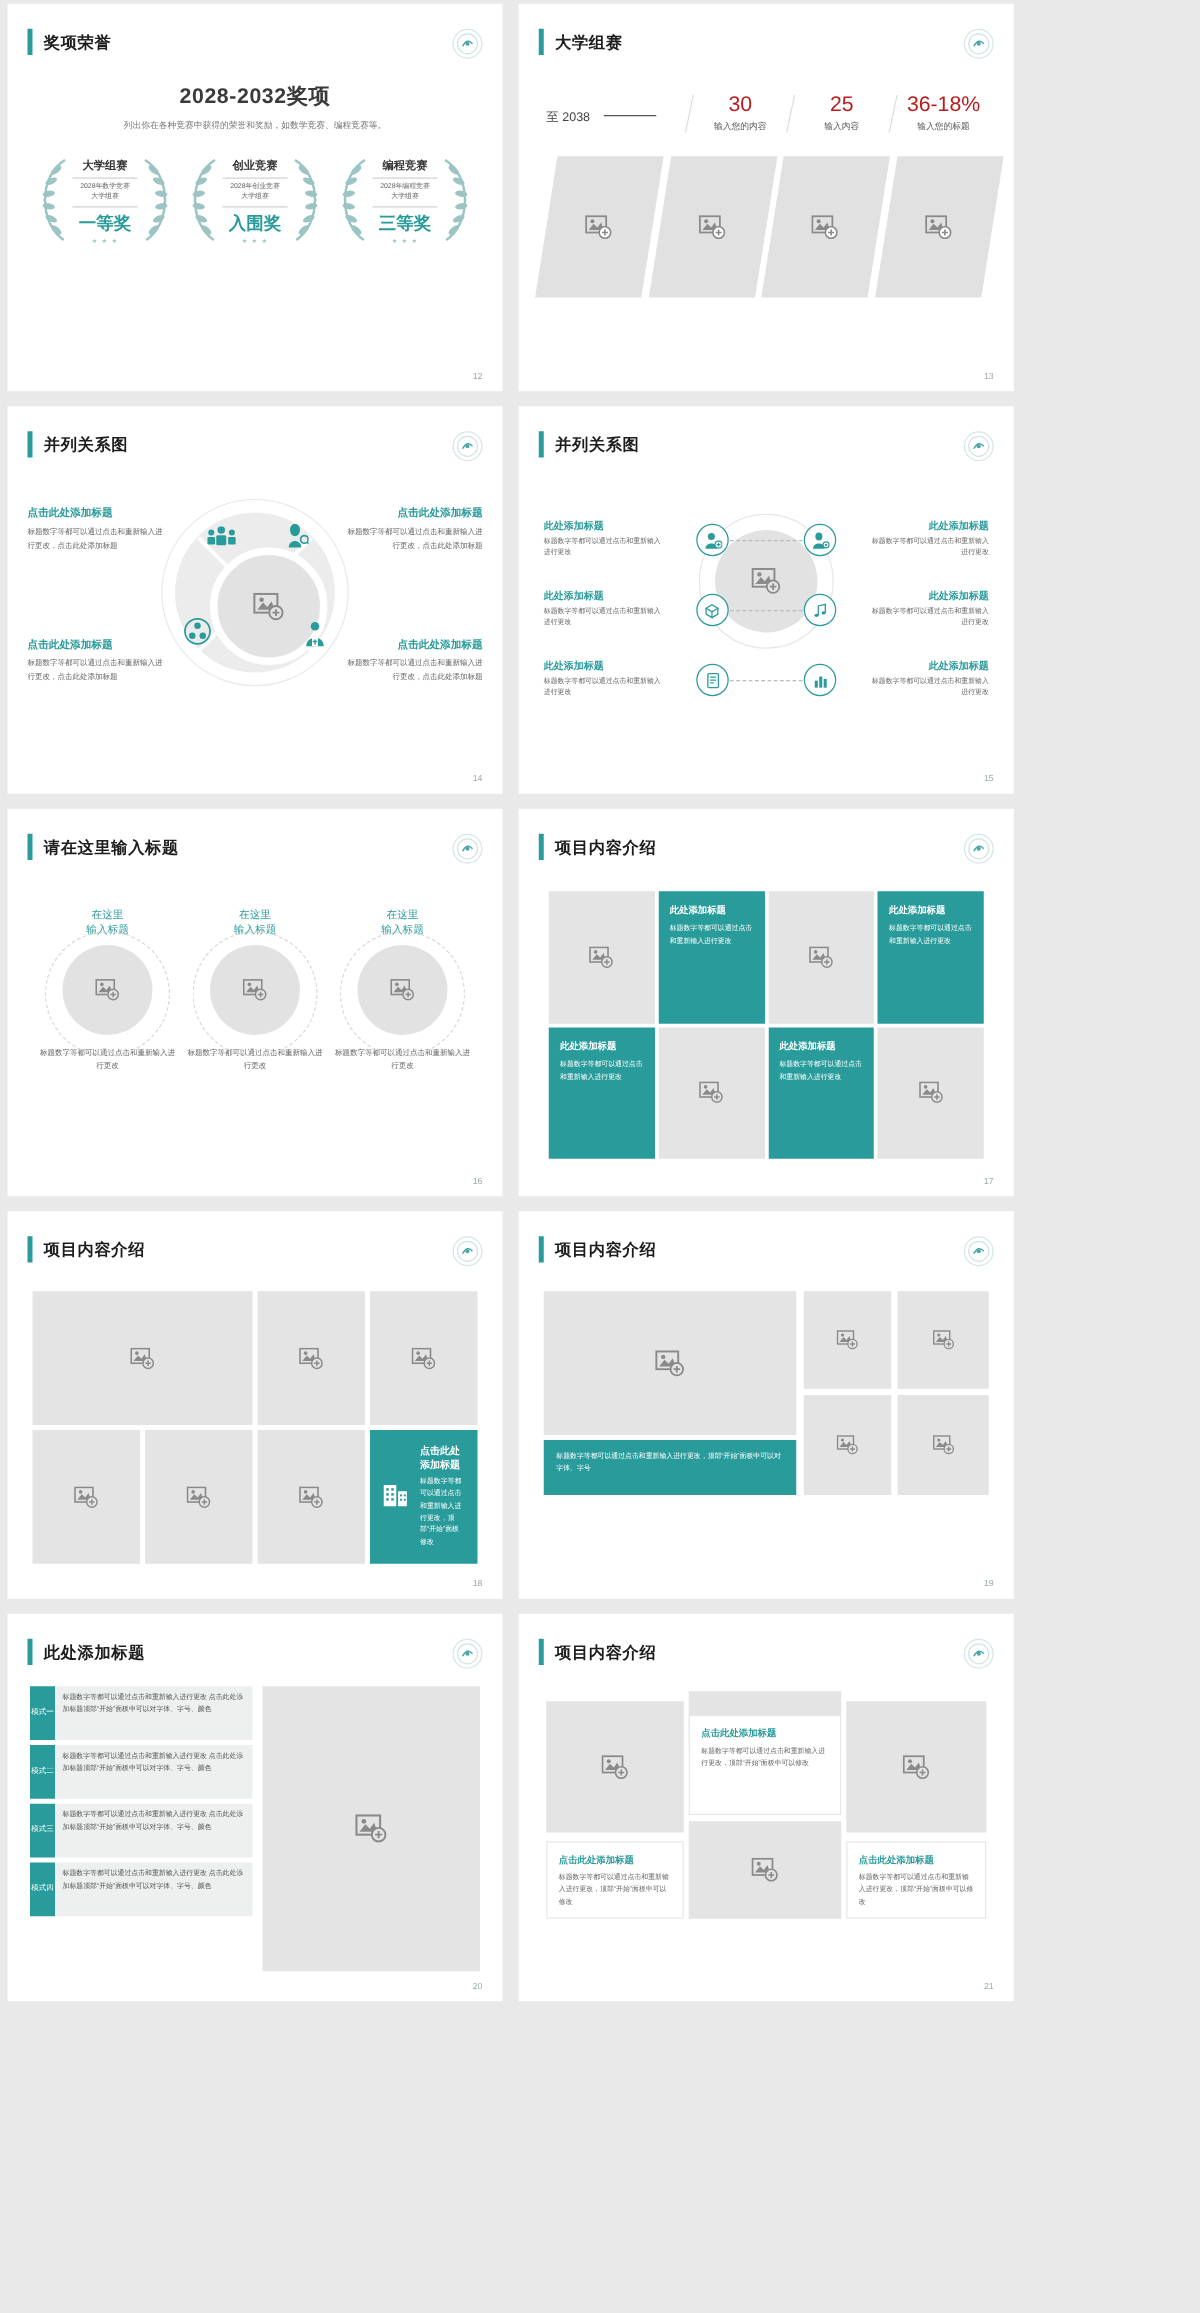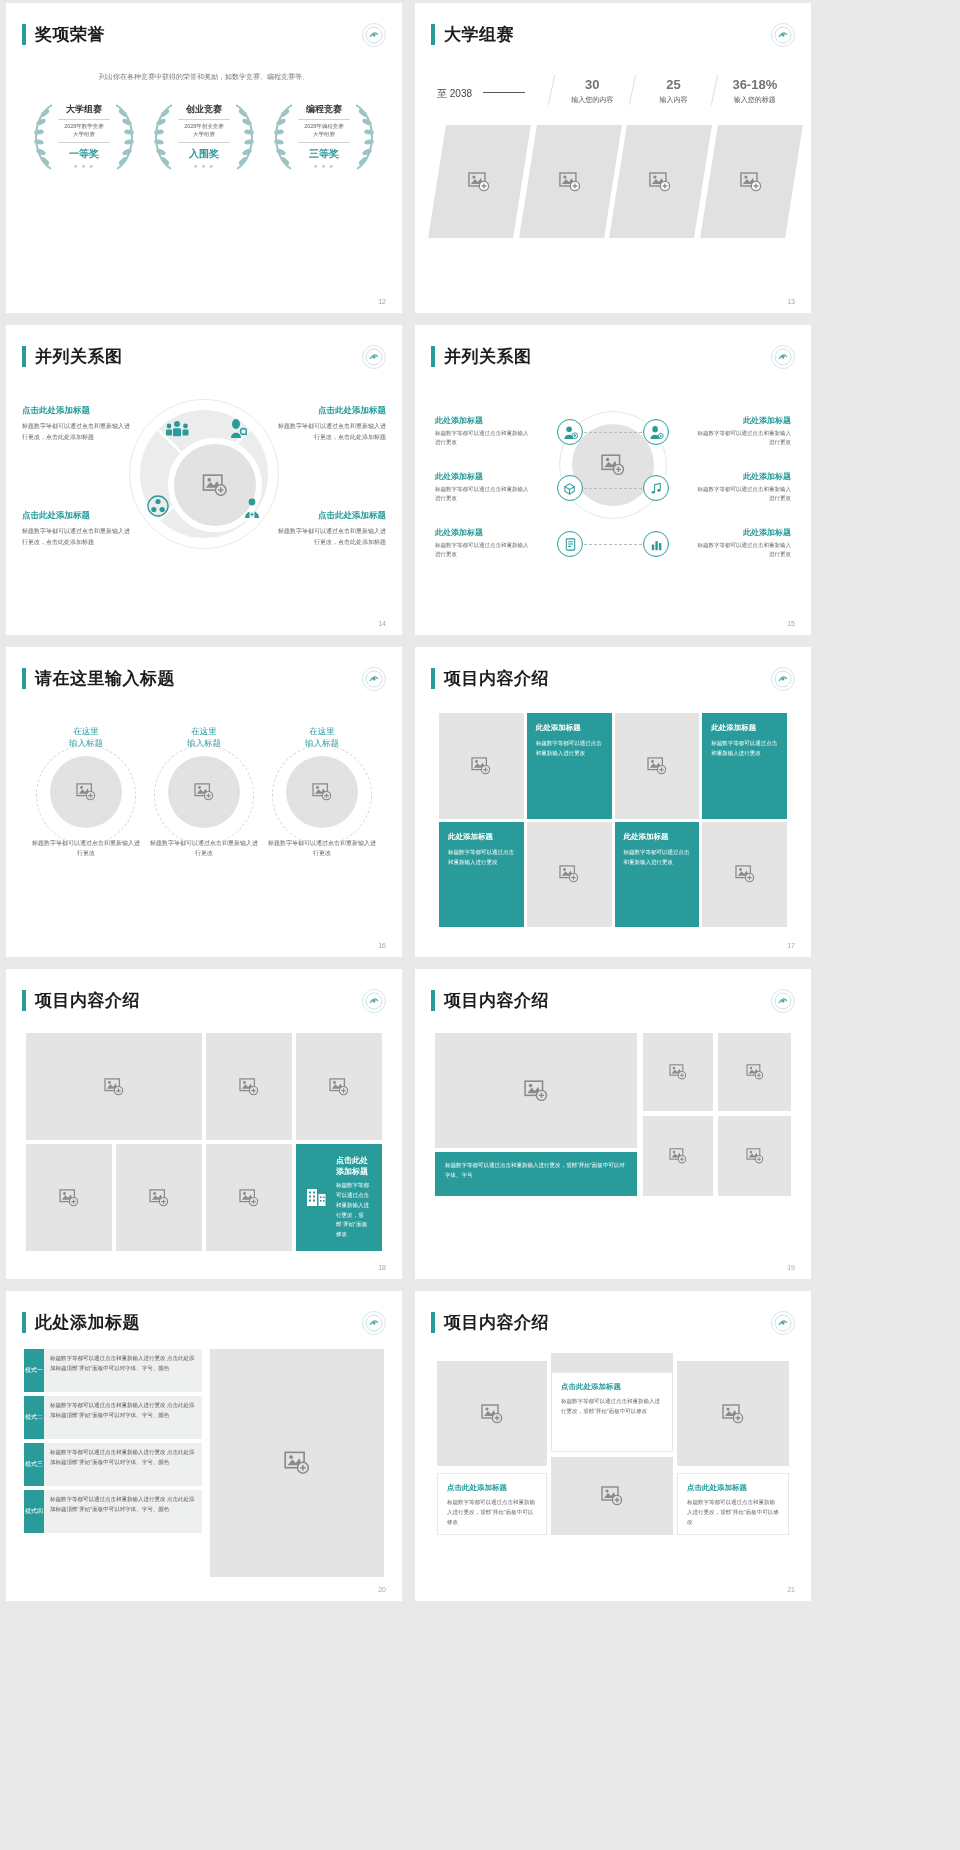--- a/index.html
+++ b/index.html
@@ -19,21 +19,21 @@
     padding:3px 6px 0 6px;
   }
   .slide {
     background:#fff;
     position:relative;
     overflow:hidden;
   }
   
   .s-head { position:absolute; top:20px; left:16px; display:flex; align-items:center; }
   .s-bar { width:4px; height:21px; background:#2a9b9b; margin-right:9px; }
-  .s-title { font-size:17px; font-weight:bold; color:#1d1d1d; letter-spacing:.5px; }
+  .s-title { font-size:13px; font-weight:bold; color:#1d1d1d; letter-spacing:.5px; }
   .logo {
     position:absolute; top:20px; right:16px; width:24px; height:24px;
     border-radius:50%; border:1px solid #d6e6e6;
     display:flex; align-items:center; justify-content:center;
     color:#4aa8a8; font-size:11px;
   }
   .logo svg { display:block; }
   .pagenum { position:absolute; bottom:8px; right:16px; font-size:7px; color:#9aa; }
 
   
@@ -46,30 +46,30 @@
   .s12-sub { font-size:7px; color:#777; margin-top:7px; }
   .laurels { display:flex; justify-content:center; gap:10px; margin-top:17px; }
   .laurel { position:relative; width:110px; height:78px; display:flex; flex-direction:column; align-items:center; justify-content:flex-start; }
   .laurel .wreathL, .laurel .wreathR { position:absolute; top:2px; color:#9cc4c4; }
   .laurel .wreathL { left:3px; }
   .laurel .wreathR { right:3px; }
   .lr-t1 { font-size:9px; font-weight:bold; color:#333; margin-top:4px; }
   .lr-line { width:52px; height:1px; background:#d2d2d2; margin:3px 0; }
   .lr-t2 { font-size:5.5px; color:#666; line-height:1.45; text-align:center; }
   .lr-line2 { width:52px; height:1px; background:#d2d2d2; margin:3px 0 4px; }
-  .lr-award { font-size:10px; font-weight:bold; color:#2a9b9b; }
+  .lr-award { font-size:14px; font-weight:bold; color:#2a9b9b; }
   .lr-stars { font-size:5px; color:#9cc4c4; letter-spacing:1px; margin-top:2px; }
 
   
   .s13-stats { position:absolute; top:72px; left:22px; right:18px; display:flex; align-items:flex-end; }
   .s13-year { font-size:10px; color:#444; white-space:nowrap; }
   .s13-dash { display:inline-block; width:42px; height:1px; background:#555; vertical-align:middle; margin-left:7px;}
   .s13-sep { width:1px; height:30px; background:#ddd; transform:skewX(-12deg); margin:0 2px; }
   .s13-col { flex:1; text-align:center; }
-  .s13-num { font-size:13px; font-weight:bold; color:#737373; line-height:1; }
+  .s13-num { font-size:17px; font-weight:normal; color:#b91c1c; line-height:1; }
   .s13-lbl { font-size:7px; color:#555; margin-top:4px; }
   .s13-imgs { position:absolute; top:122px; left:22px; right:18px; height:113px; display:flex; gap:6px; }
   .s13-img { flex:1; background:#e2e1e1; transform:skewX(-9deg);
              display:flex; align-items:center; justify-content:center; }
   .s13-img .ph { transform:skewX(9deg); }
 
   
   .s14-wrap { position:absolute; top:60px; left:0; right:0; height:220px; }
   .s14-center { position:absolute; left:50%; top:14px; transform:translateX(-50%); width:150px; height:150px; }
   .ring-outline { position:absolute; inset:0; border-radius:50%; border:1px solid #eaeaea; }
@@ -152,20 +152,21 @@
     </div>
     <div class="logo">
       <svg width="18" height="18" viewBox="0 0 18 18">
           <circle cx="9" cy="9" r="8" fill="none" stroke="#cfe3e3" stroke-width="1"></circle>
           <path d="M5 11 Q9 4 13 9" fill="none" stroke="#4aa8a8" stroke-width="1.2"></path>
           <circle cx="9" cy="9" r="1.6" fill="#4aa8a8"></circle>
         </svg>
     </div>
 
     <div class="s12-body">
+      <div class="s12-h">2028-2032奖项</div>
       <div class="s12-sub">列出你在各种竞赛中获得的荣誉和奖励，如数学竞赛、编程竞赛等。</div>
 
       <div class="laurels">
 
         <div class="laurel">
           <div class="wreathL">
             <svg width="22" height="70" viewBox="0 0 22 70">
                 <g fill="#9cc4c4">
                   <path d="M20 4 C10 10 4 22 4 36 C4 50 10 62 19 68" fill="none" stroke="#9cc4c4" stroke-width="2"></path>
                   <ellipse cx="13" cy="12" rx="5" ry="2.4" transform="rotate(-40 13 12)"></ellipse>

